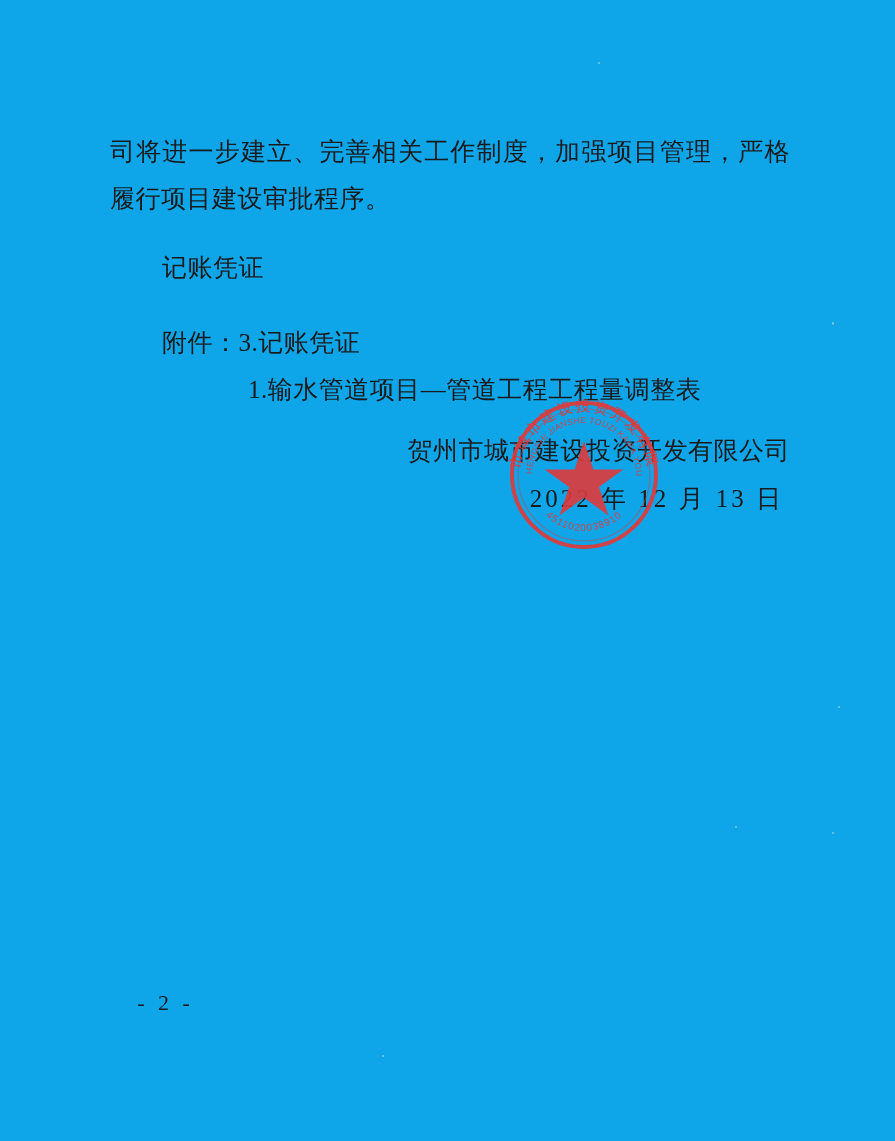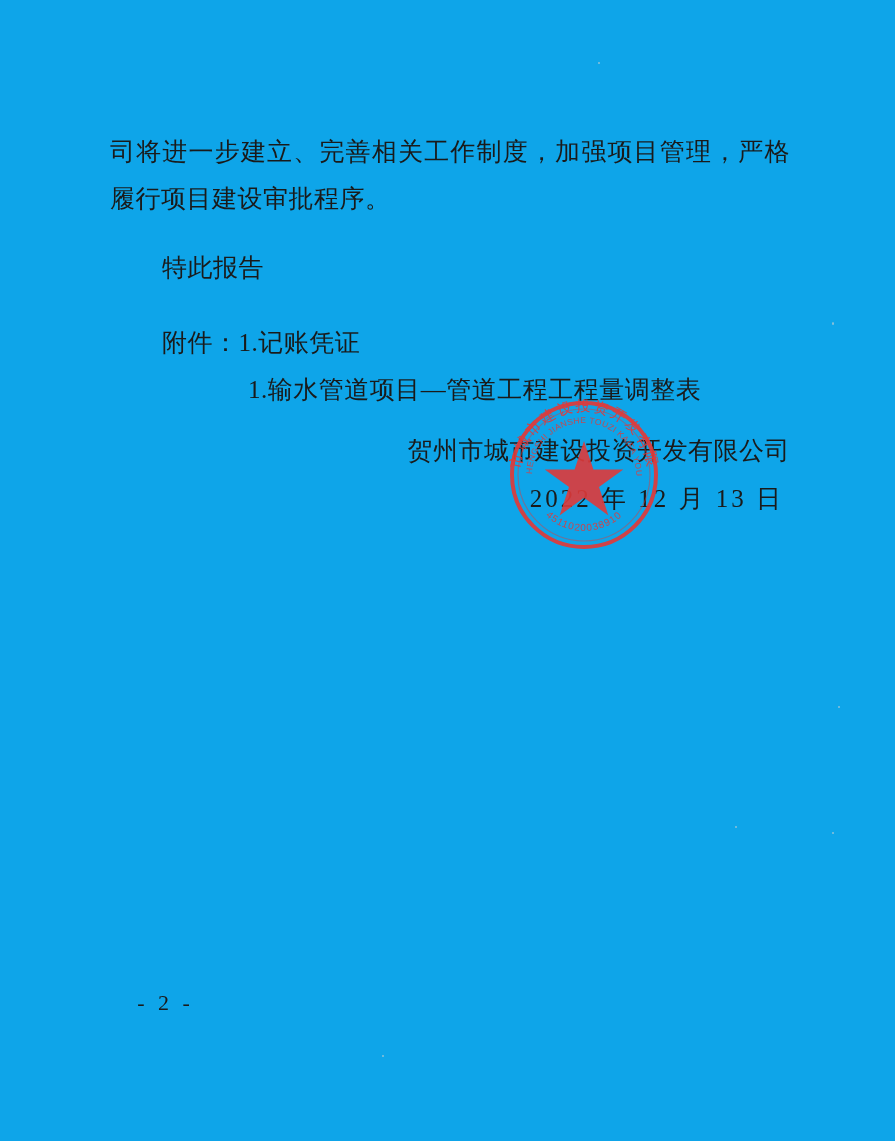--- a/index.html
+++ b/index.html
@@ -109,24 +109,24 @@
   <div class="speck" style="left:598px; top:62px; width:2px; height:2px;"></div>
   <div class="speck" style="left:832px; top:322px; width:2px; height:3px;"></div>
   <div class="speck" style="left:838px; top:706px; width:2px; height:2px;"></div>
   <div class="speck" style="left:735px; top:826px; width:2px; height:2px;"></div>
   <div class="speck" style="left:832px; top:832px; width:2px; height:2px;"></div>
   <div class="speck" style="left:382px; top:1055px; width:2px; height:2px;"></div>
 
   <div class="doc-body">
     <p class="para">司将进一步建立、完善相关工作制度，加强项目管理，严格履行项目建设审批程序。</p>
     <div class="gap-sm"></div>
-    <p class="blockline attach-line1">特此报告</p>
+    <p class="blockline attach-line1">记账凭证</p>
 
     <div class="attach-block">
-      <p class="blockline attach-line1">附件：1.记账凭证</p>
+      <p class="blockline attach-line1">附件：3.记账凭证</p>
       <p class="blockline attach-line2">1.输水管道项目—管道工程工程量调整表</p>
     </div>
   </div>
 
   <div class="sign-block">
     <div class="sign-company">贺州市城市建设投资开发有限公司</div>
     <div class="sign-date">2022 年 12 月 13 日</div>
   </div>
 
   <div class="seal">

